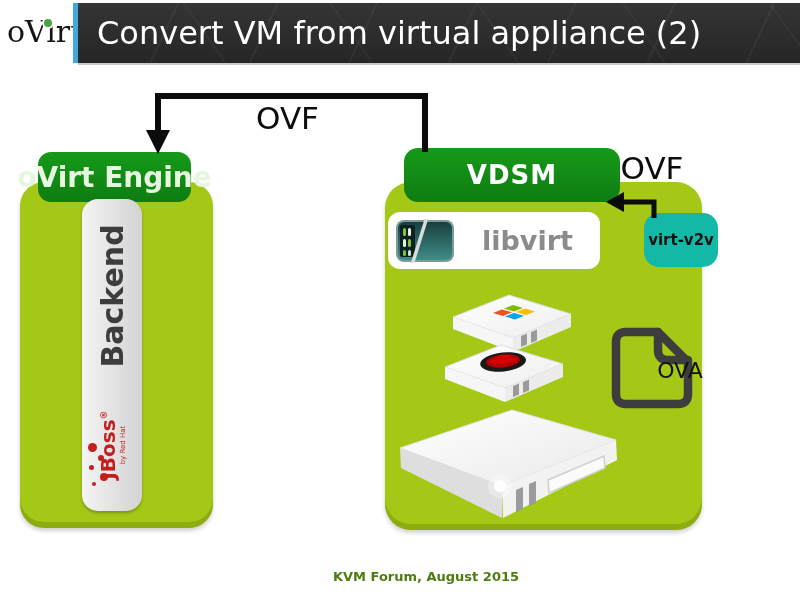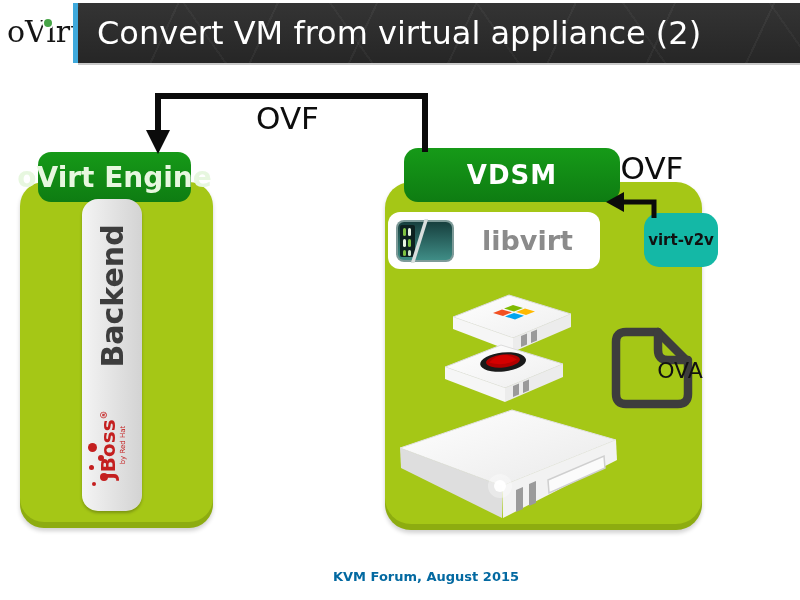--- a/index.html
+++ b/index.html
@@ -81,21 +81,21 @@
     background:#14b8a6; display:flex; align-items:center; justify-content:center;
     font-size:15px; font-weight:bold; color:#111;margin-left:24px;
   }
   .vm-stack { position:absolute; left:435px; top:285px; width:170px; height:126px; z-index:2; }
   .host-box { position:absolute; left:388px; top:402px; width:238px; height:126px; z-index:2; }
   .ova-file { position:absolute; left:608px; top:326px; width:88px; height:84px; z-index:2; }
   .ova-label { position:absolute; left:4px; top:32px; width:72px; text-align:center; font-size:22px; color:#111;margin-left:32px; }
 
   
   .footer { position:absolute; left:52px; top:569px; width:748px; text-align:center;
-            font-size:13px; font-weight:bold; color:#0369a1; }
+            font-size:13px; font-weight:bold; color:#4d7c0f; }
 </style>
 </head>
 <body>
 
 <div class="slide">
 
   <div class="logo-box">
     <span class="logo-text">oVirt</span>
     <span class="logo-dot"></span>
   </div>

